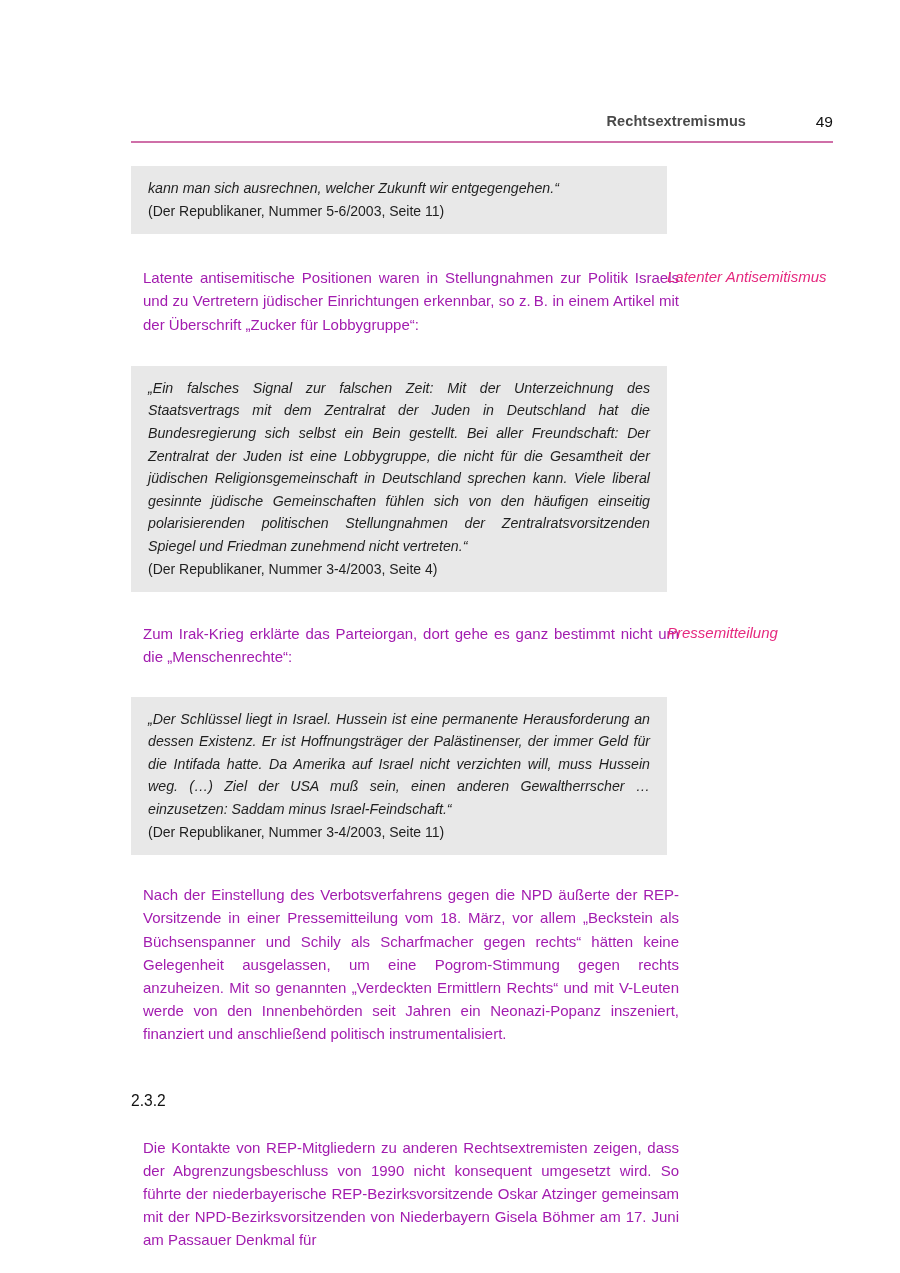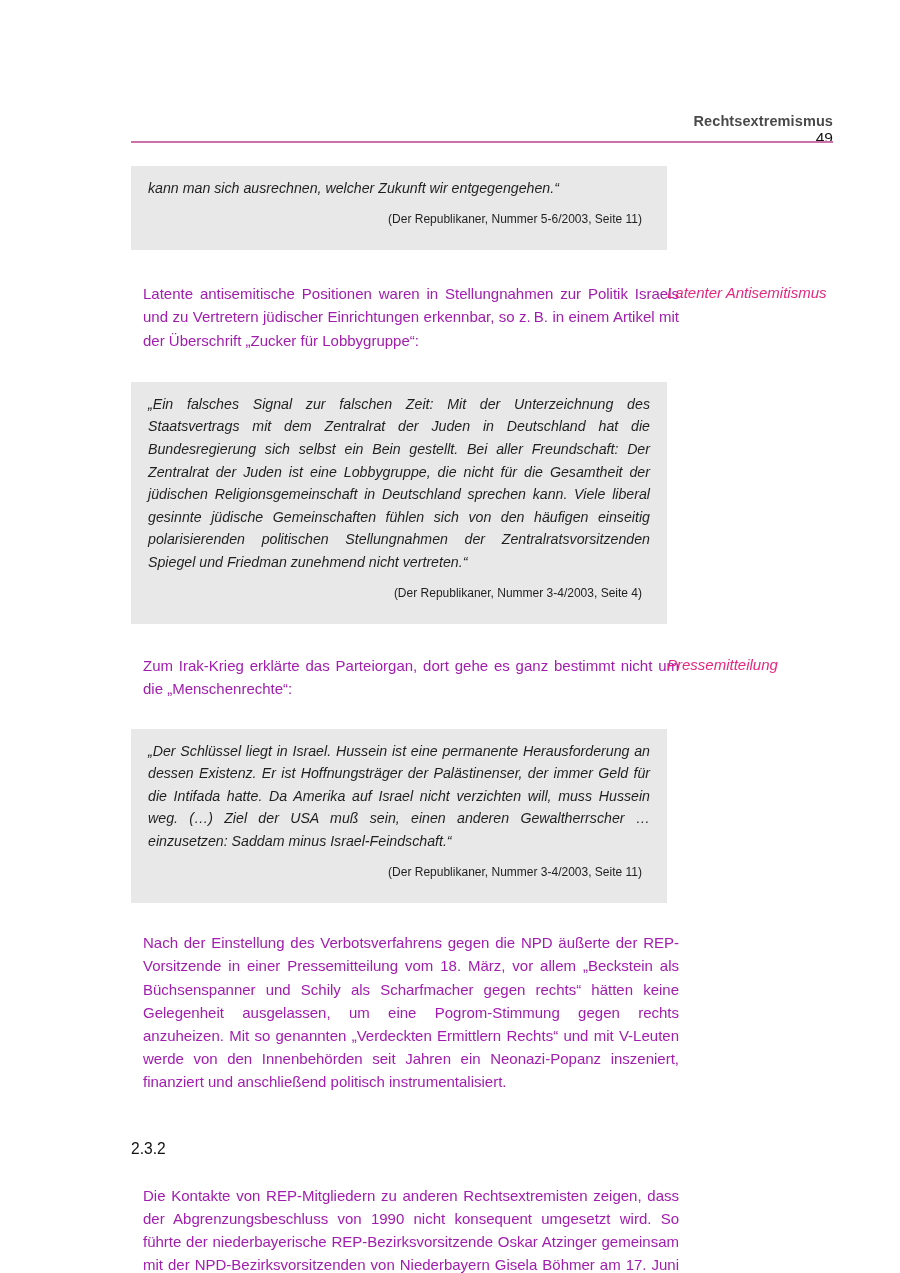--- a/index.html
+++ b/index.html
@@ -21,23 +21,22 @@
     inset: 0;
   }
 
   
   .runhead {
     position: absolute;
     left: 131px;
     top: 113px;
     width: 702px;
     display: flex;
-    align-items: flex-end;
+    align-items: flex-start;
     justify-content: flex-end;
-    flex-direction: column;
   }
   .runhead-title {
     font-size: 14.5px;
     font-weight: bold;
     color: #4a4a4a;
     letter-spacing: .1px;
   }
   .runhead-page {
     font-size: 15.5px;
     font-weight: normal;
@@ -90,26 +89,26 @@
   .quotebox .qtext {
     font-size: 14.2px;
     line-height: 22.6px;
     font-style: italic;
     text-align: justify;
     text-align-last: left;
     color: #1f1f1f;
     margin: 0;
   }
   .quotebox .qsource {
-    font-size: 12px;
+    font-size: 14px;
     line-height: 22.6px;
     font-style: normal;
-    text-align: right;
+    text-align: left;
     color: #1f1f1f;
-    margin: 8px;
+    margin: 0;
   }
 
   
   .marginnote {
     position: absolute;
     left: 536px;
     width: 160px;
     font-size: 15px;
     line-height: 22.6px;
     font-style: italic;

